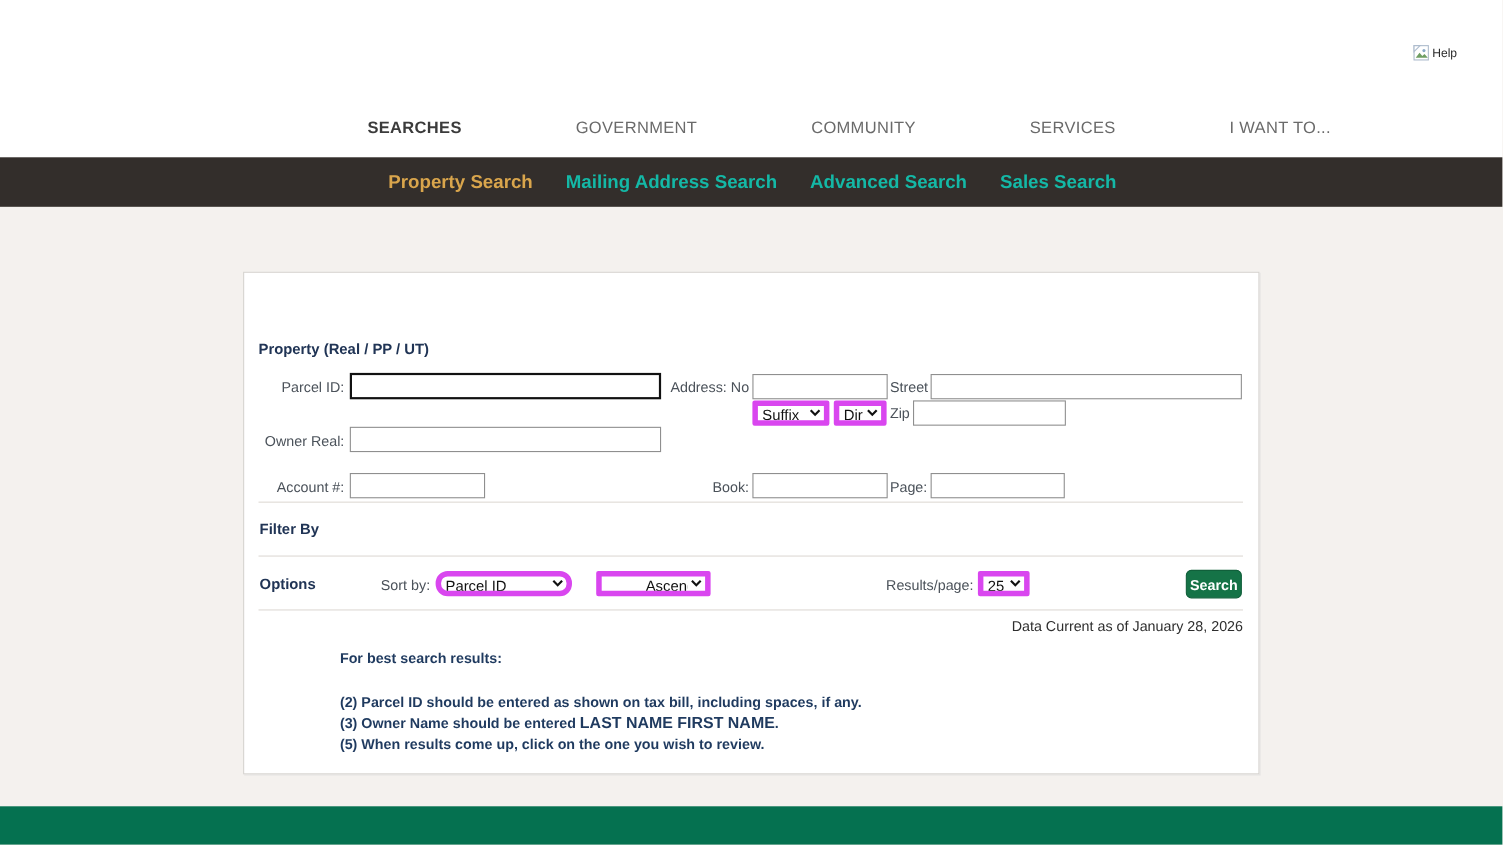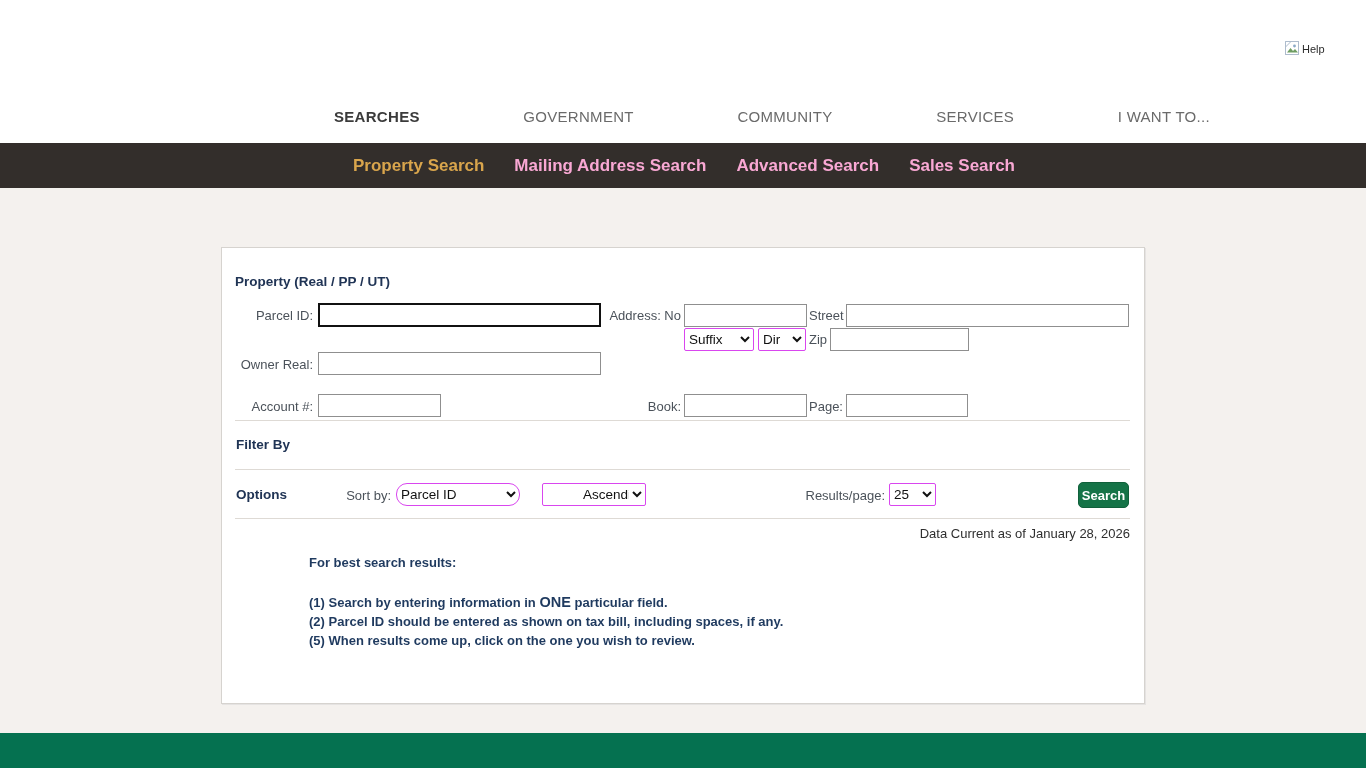--- a/index.html
+++ b/index.html
@@ -13,34 +13,34 @@
           font-size:11px; color:#2b2b2b; cursor:pointer; }
   .broken-img { display:inline-block; width:17px; height:17px; }
   .main-nav { position:absolute; left:334px; top:108px; width:876px; display:flex;
               justify-content:space-between; align-items:center; }
   .main-nav .nav-item { font-size:15px; color:#6a6a6a; letter-spacing:.3px; cursor:pointer; }
   .main-nav .nav-item.active { color:#3b3b3b; font-weight:bold; }
 
   
   .subnav { position:absolute; left:0; top:143px; width:1366px; height:45px; background:#332e2b;
             display:flex; align-items:center; gap:30px; padding-left:353px; }
-  .subnav .subnav-item { font-size:17px; font-weight:600; color:#f9a8d4; cursor:pointer; }
+  .subnav .subnav-item { font-size:17px; font-weight:600; color:#14b8a6; cursor:pointer; }
   .subnav .subnav-item.active { color:#d9a54c; }
 
   
   .panel { position:absolute; left:221px; top:247px; width:924px; height:457px; background:#ffffff;
            border:1px solid #d6d3cf; box-shadow:1px 1px 0 rgba(120,130,140,.12); }
-  .panel .abs { position:absolute; }
+  .panel .abs { position:absolute;margin-top:36px; }
   .section-title { font-size:13.5px; font-weight:bold; color:#203455; }
   .f-label { font-size:13px; color:#4b525a; }
   .r { text-align:right; }
   input.txt { border:1px solid #8f8f8f; background:#fff; height:23px; font-size:13px; padding:0 4px;
               font-family:"Liberation Sans", sans-serif; }
   input.txt.focused { border:2px solid #111111; height:24px; }
-  select.sel { border:1px solid #d946ef; border-radius:2px; background:#fff; height:23px;
+  select.sel { border:5px solid #d946ef; border-radius:2px; background:#fff; height:23px;
                font-size:13.5px; font-family:"Liberation Sans", sans-serif; color:#111; }
   .divider { height:1px; background:#dedad5; width:895px; left:13px; }
   .btn-search { background:#157347; color:#fff; font-weight:bold; font-size:13px;
                 border:1px solid #11603b; border-radius:5px; width:51px; height:26px; cursor:pointer;
                 font-family:"Liberation Sans", sans-serif; }
   .data-current { font-size:13px; color:#2e2e2e; }
   .instr { color:#1f3a5f; font-size:13px; font-weight:bold; }
   .instr-line { height:19px; line-height:19px; }
   .instr .em { font-size:14.5px; }
 
@@ -134,21 +134,21 @@
     </select>
     <button class="abs btn-search" style="left:856px; top:234px;">Search</button>
 
     <div class="abs divider" style="top:270px;"></div>
 
     <div class="abs data-current r" style="left:500px; top:278px; width:408px;">Data Current as of January 28, 2026</div>
 
     <div class="abs instr" style="left:87px; top:307px;">For best search results:</div>
 
     <div class="abs instr" style="left:87px; top:345px;">
-      <div class="instr-line"><span>(1) Search by entering information in </span><span class="em">ONE</span><span> particular field.</span></div>
       <div class="instr-line"><span>(2) Parcel ID should be entered as shown on tax bill, including spaces, if any.</span><span class="em"></span><span></span></div>
+      <div class="instr-line"><span>(3) Owner Name should be entered </span><span class="em">LAST NAME FIRST NAME</span><span>.</span></div>
       <div class="instr-line"><span>(5) When results come up, click on the one you wish to review.</span><span class="em"></span><span></span></div>
     </div>
 
   </section>
 
   <div class="footer"></div>
 </div>
 
 </body></html>

